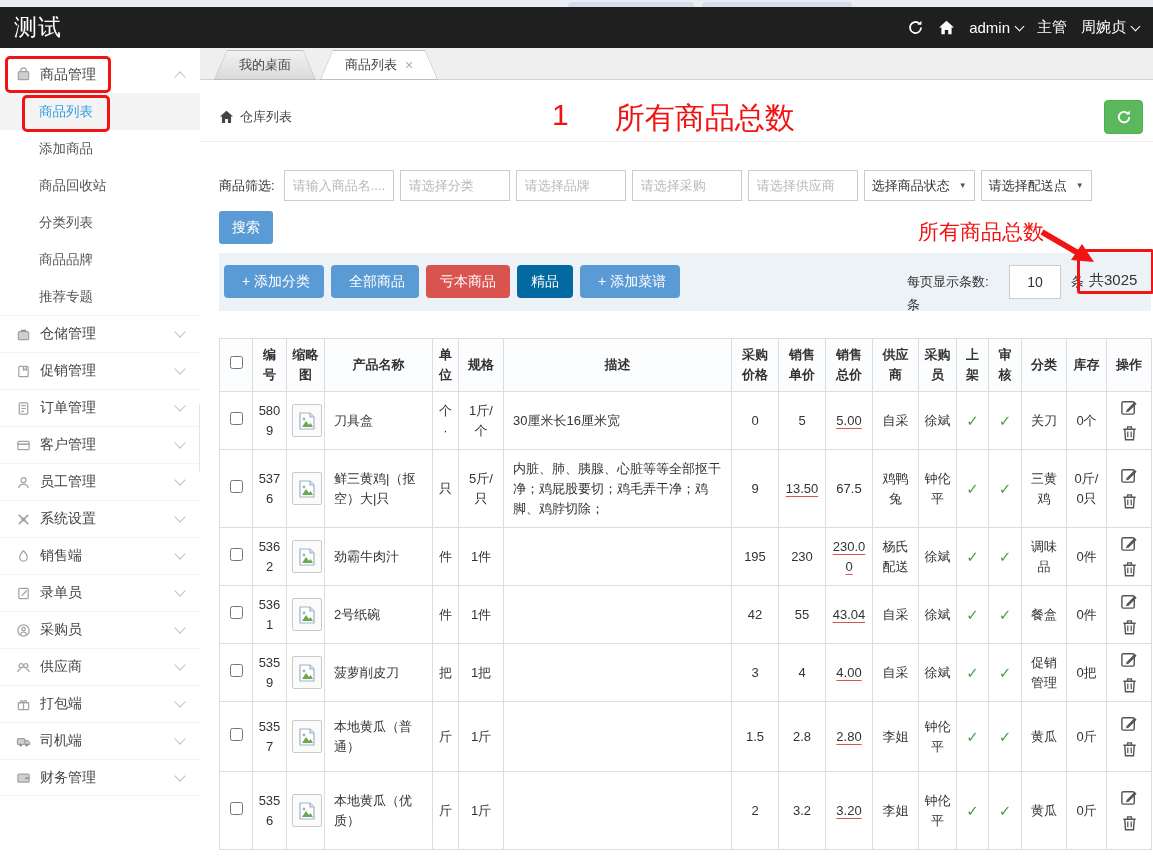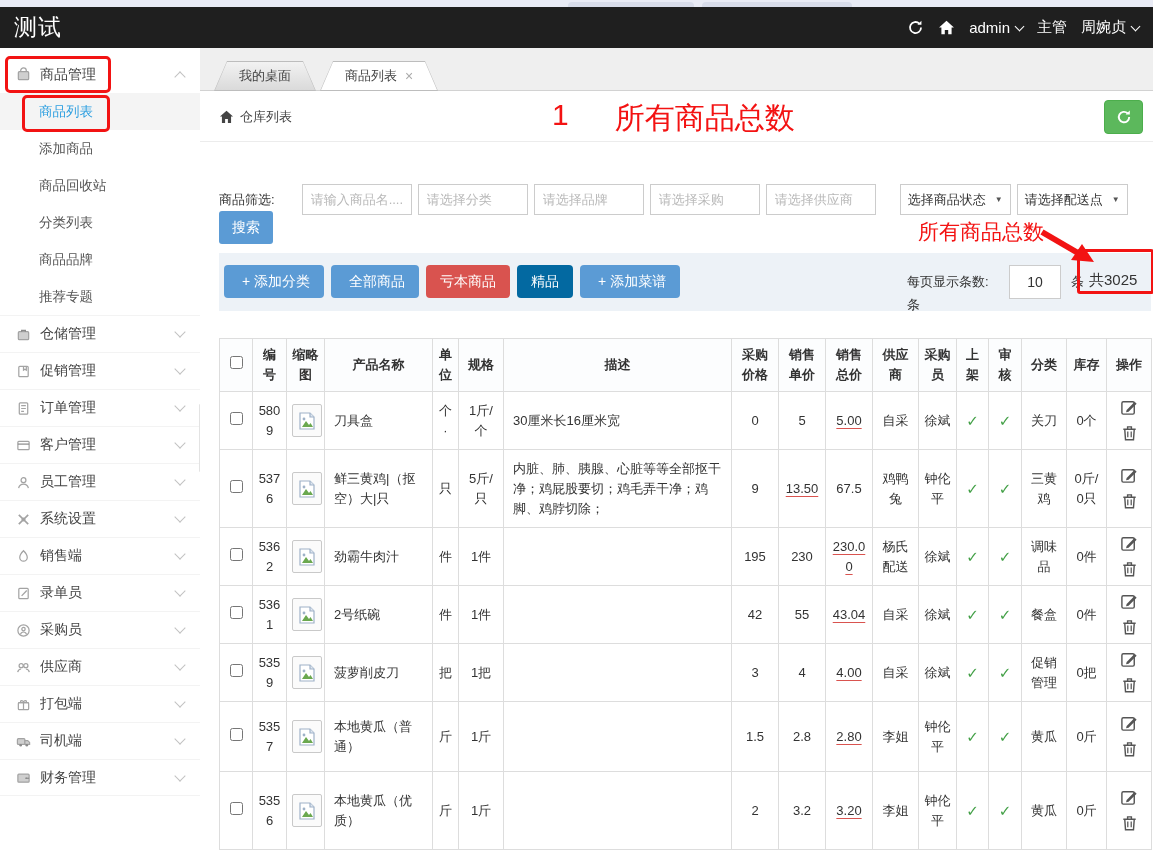--- a/index.html
+++ b/index.html
@@ -45,21 +45,21 @@
   .collapse-handle { position:absolute; left:199px; top:404px; width:17px; height:68px;
                      background:#e3e3e3; clip-path:polygon(0 0,100% 16%,100% 84%,0 100%);
                      display:flex; align-items:center; justify-content:center; cursor:pointer; }
   .collapse-handle .tri { width:0; height:0; border-top:5px solid transparent;
                           border-bottom:5px solid transparent; border-right:7px solid #8f8f8f; }
 
   
   .main { position:absolute; left:200px; top:48px; width:953px; height:818px; background:#fff; }
 
   
-  .tabbar { position:absolute; left:0; top:0; width:953px; height:43px; background:#efefef;
+  .tabbar { position:absolute; left:0; top:0; width:953px; height:32px; background:#efefef;
             border-bottom:1px solid #d2d2d2; }
   .tab { position:absolute; bottom:-1px; height:30px; cursor:pointer; }
   .tab .shape { position:absolute; inset:0; clip-path:polygon(13px 0,calc(100% - 13px) 0,100% 100%,0 100%); background:#bdbdbd; }
   .tab .shape-in { position:absolute; inset:1px; clip-path:polygon(12px 0,calc(100% - 12px) 0,100% 100%,0 100%);
                    background:linear-gradient(#f2f2f2,#dadada); }
   .tab.active .shape-in { background:#ffffff; }
   .tab .lab { position:relative; z-index:2; display:flex; align-items:center; justify-content:center;
               height:100%; font-size:13px; color:#444; gap:8px; }
   .tab-close { color:#aaa; font-size:14px; line-height:1; cursor:pointer; }
   .tab1 { left:14px; width:102px; }
@@ -74,21 +74,21 @@
   .refresh-green { position:absolute; right:10px; top:8px; width:39px; height:34px; background:#5cb85c;
                    border:1px solid #4cae4c; border-radius:4px; display:flex; align-items:center;
                    justify-content:center; cursor:pointer; }
   .refresh-green svg { width:16px; height:16px; }
 
   
   .anno-head { position:absolute; left:352px; top:50px; display:flex; gap:46px; color:#f31212;
                font-size:30px; z-index:5; pointer-events:none; }
 
   
-  .filters { position:absolute; left:19px; top:136px; display:flex; align-items:center; gap:24px; }
+  .filters { position:absolute; left:19px; top:122px; display:flex; align-items:center; gap:6px; }
   .filters .flabel { font-size:13px; color:#333; margin-right:3px; white-space:nowrap; }
   .filters input { width:110px; height:31px; border:1px solid #ccc; padding:0 8px; font-size:13px;
                    color:#333; outline:none; font-family:inherit; }
   .filters input::placeholder { color:#b8b8b8; }
   .fselect { width:111px; height:31px; border:1px solid #ccc; background:#fff; display:flex;
              align-items:center; justify-content:space-between; padding:0 7px; font-size:13px;
              color:#333; cursor:pointer; white-space:nowrap; overflow:hidden; }
   .fselect .caret { font-size:8px; color:#555; margin-left:4px; }
 
   .search-btn { position:absolute; left:19px; top:163px; width:54px; height:33px; background:#5b9bd5;

